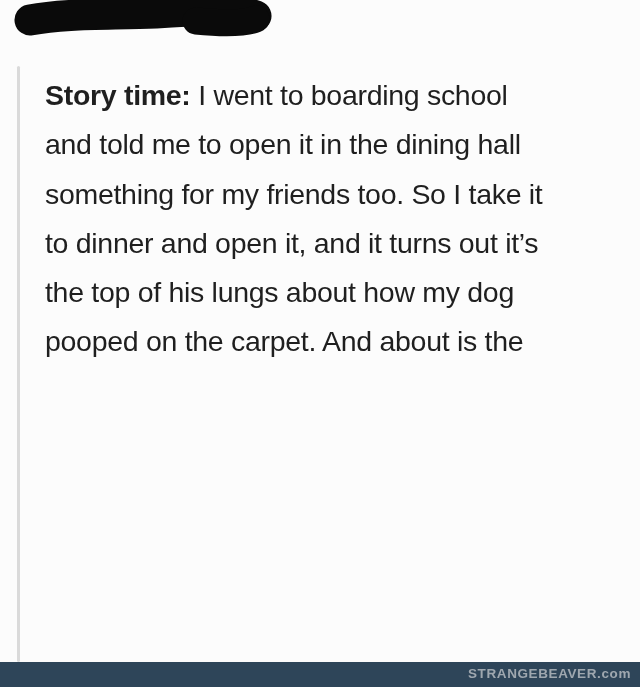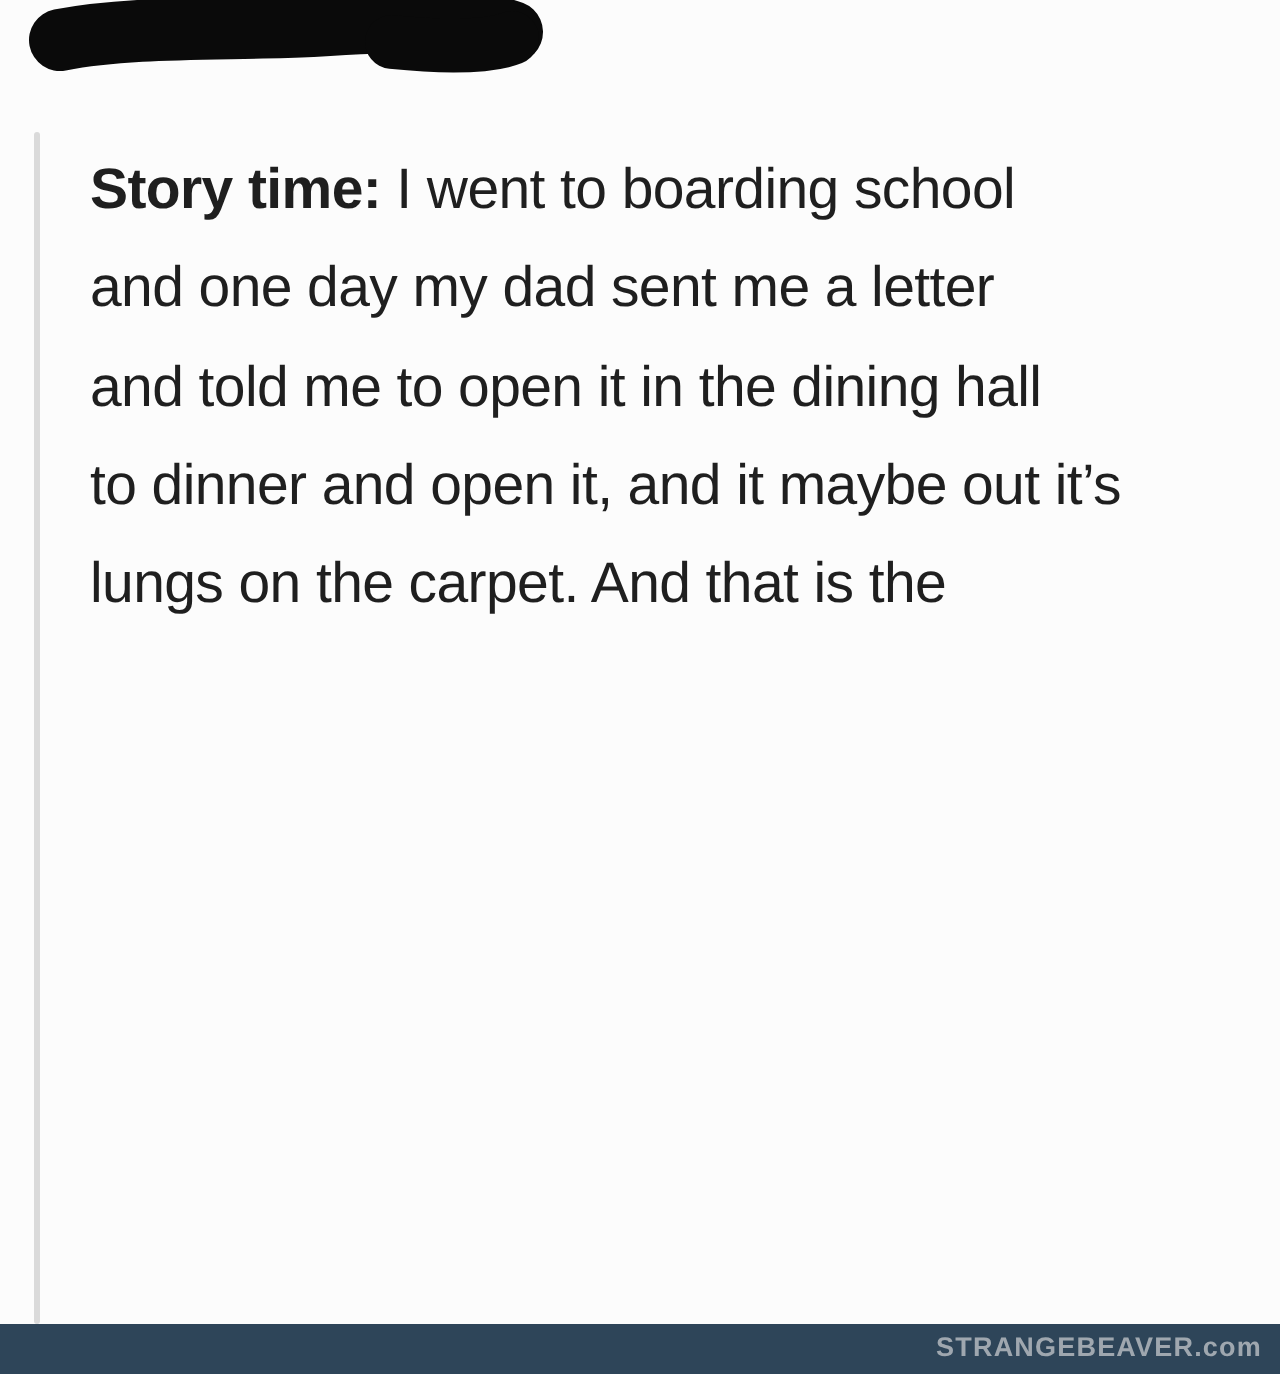--- a/index.html
+++ b/index.html
@@ -74,23 +74,24 @@
 
   <svg class="redaction" viewBox="0 0 272 40" xmlns="http://www.w3.org/2000/svg" aria-hidden="true">
     <path d="M24 20 C60 13 105 15 150 13 C195 10 232 9 250 16" stroke="#0a0a0a" stroke-width="31" stroke-linecap="round" fill="none"></path>
     <path d="M190 21 C220 24 240 23 250 19" stroke="#0a0a0a" stroke-width="27" stroke-linecap="round" fill="none"></path>
   </svg>
 
   <div class="post-border"></div>
 
   <div class="post-body">
     <div class="post-line"><b>Story time:</b><span> I went to boarding school</span></div>
-    <div class="post-line">and one day my dad sent me a letter</div>
     <div class="post-line">and told me to open it in the dining hall</div>
-    <div class="post-line">to dinner and open it, and it maybe out it’s</div>
-    <div class="post-line">lungs on the carpet. And that is the</div>
+    <div class="post-line">something for my friends too. So I take it</div>
+    <div class="post-line">to dinner and open it, and it turns out it’s</div>
+    <div class="post-line">the top of his lungs about how my dog</div>
+    <div class="post-line">pooped on the carpet. And about is the</div>
   </div>
 
   <div class="watermark-bar">
     <span class="watermark-text">STRANGEBEAVER.com</span>
   </div>
 
 </div>
 
 </body></html>

